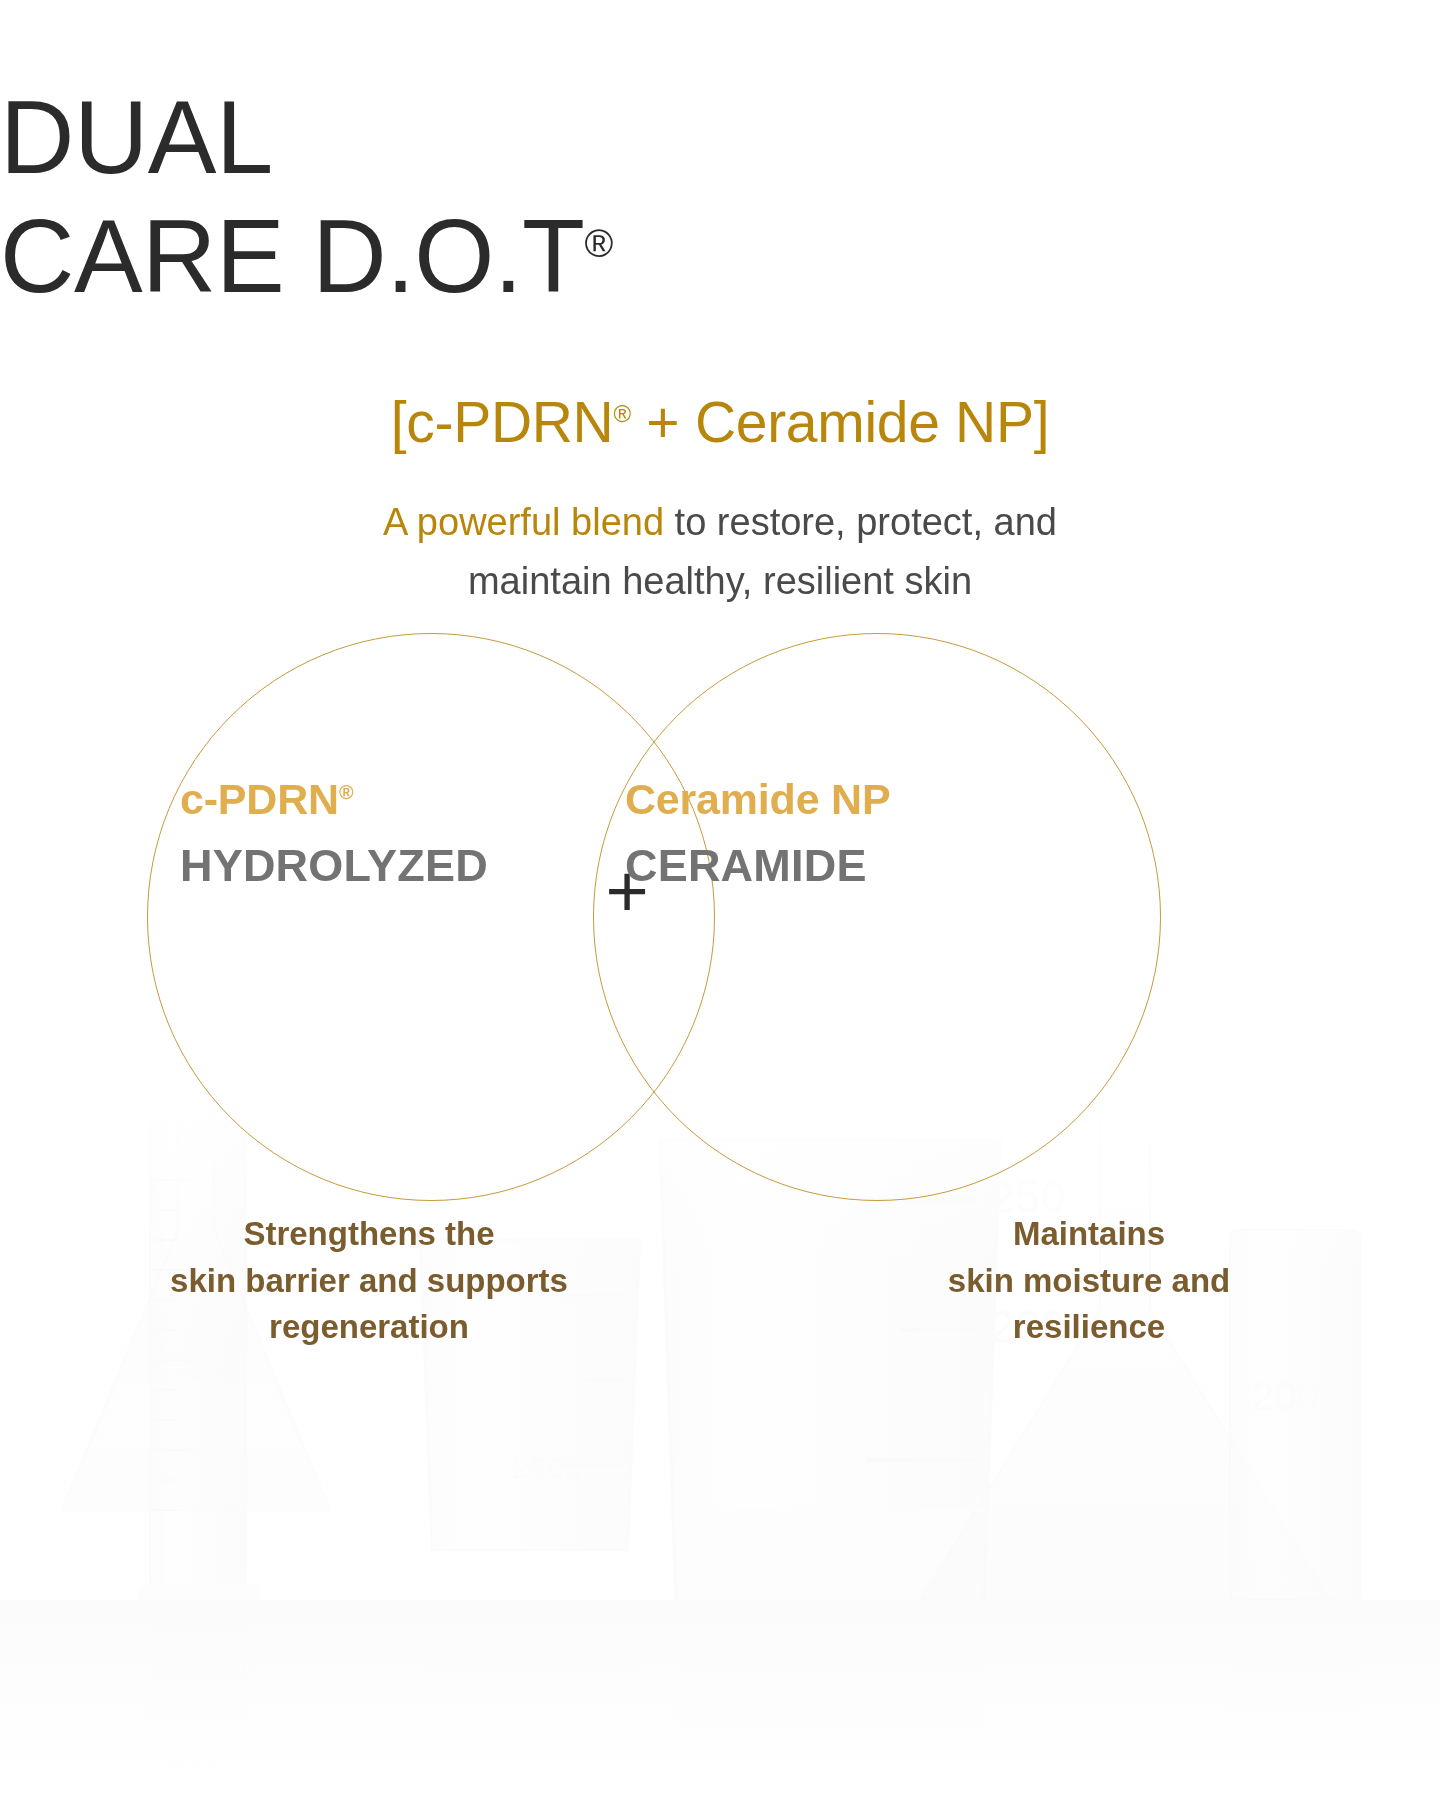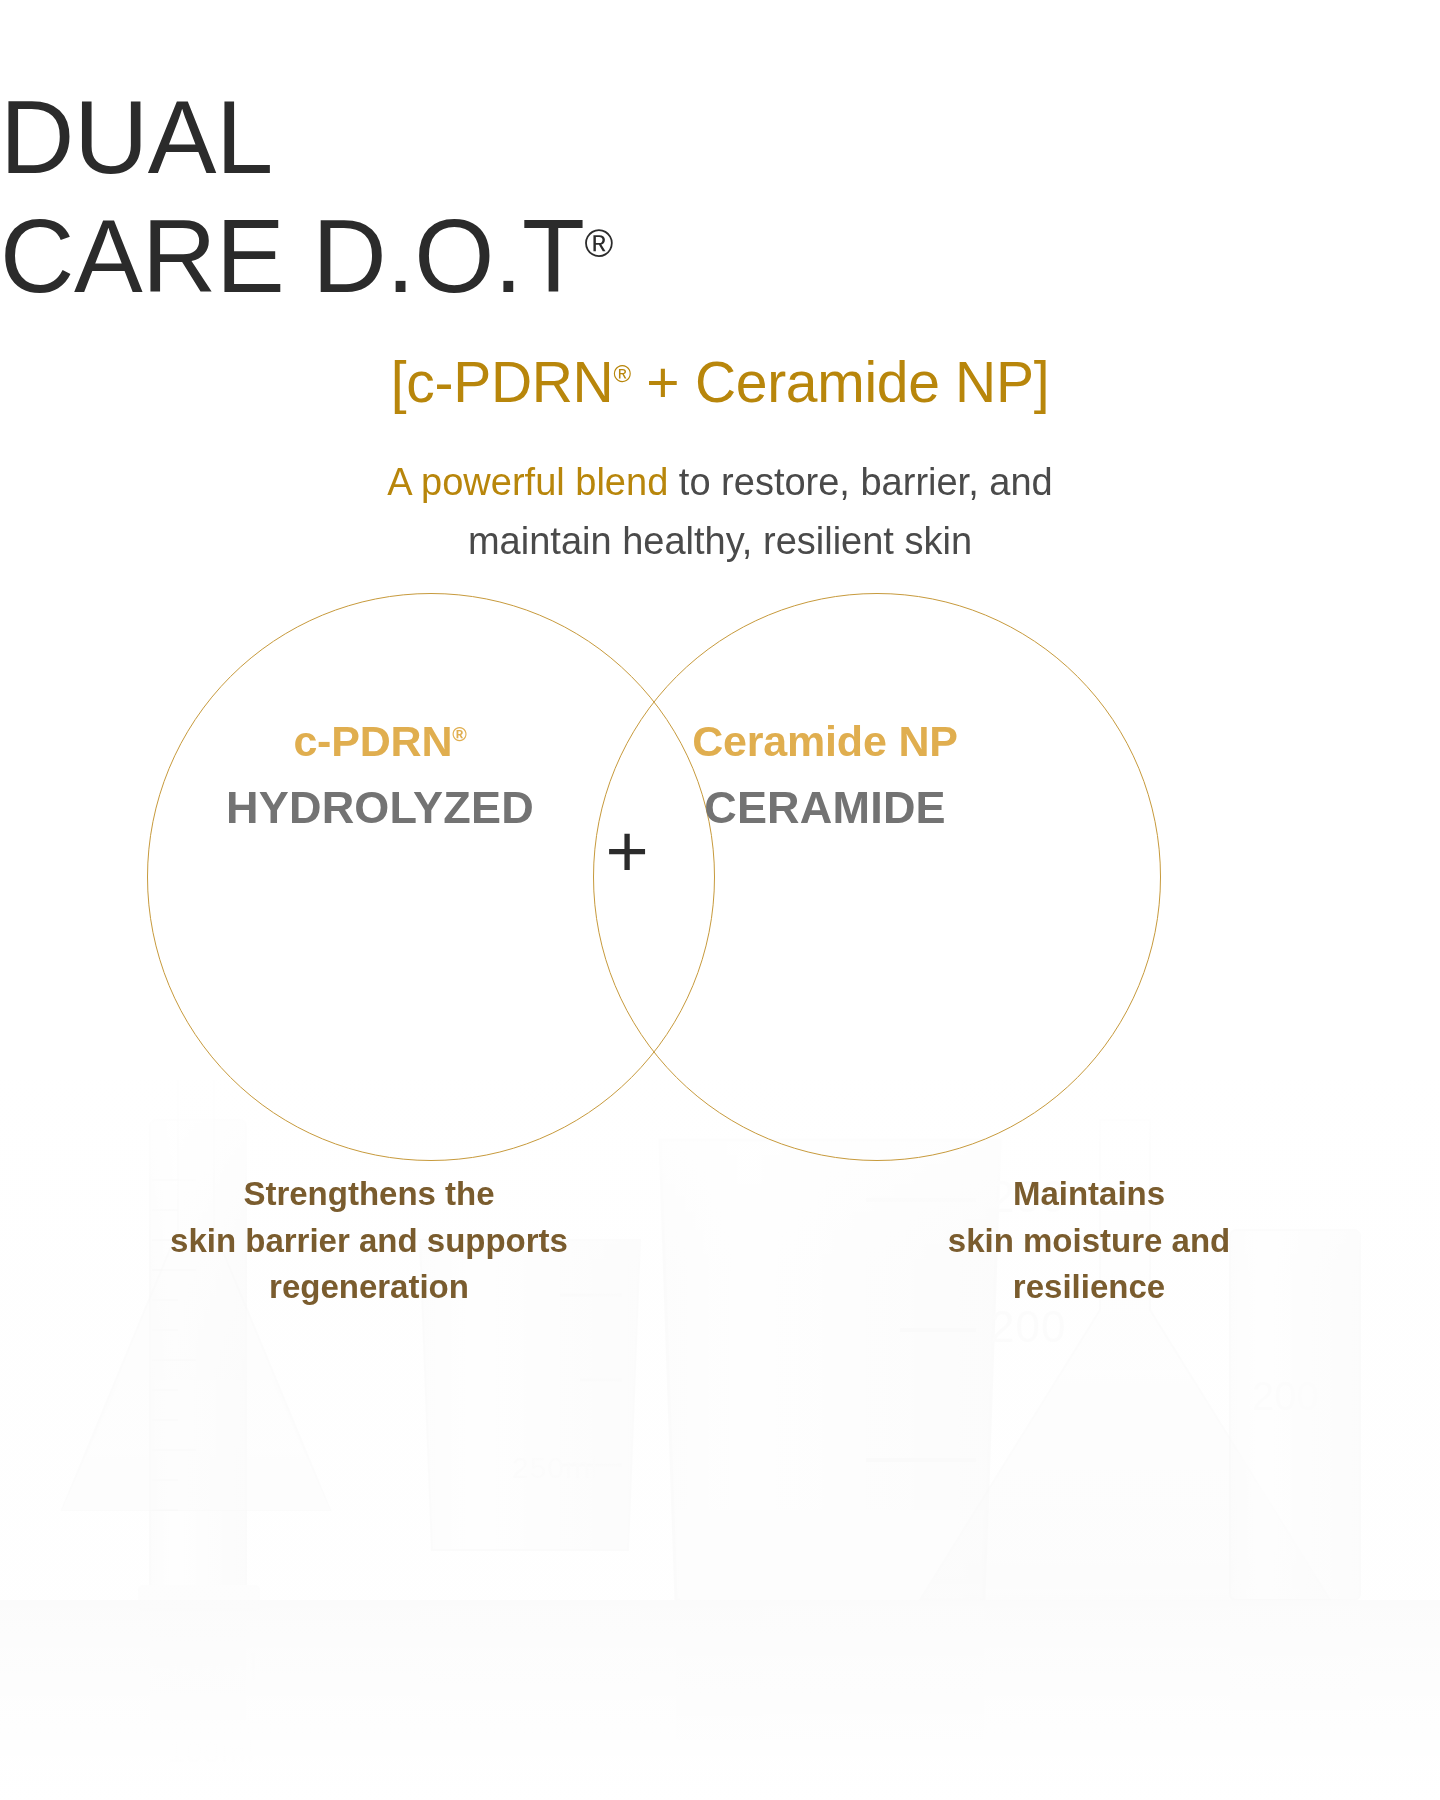--- a/index.html
+++ b/index.html
@@ -54,21 +54,21 @@
     line-height:0;
     letter-spacing:0;
   }
 
   
   .subtitle {
     text-align:center;
     color:#b8860b;
     font-size:57px;
     font-weight:400;
-    margin-top:32px;
+    margin-top:72px;
     letter-spacing:-0.3px;
     white-space:nowrap;
   }
   .subtitle sup { font-size:0.42em; vertical-align:super; line-height:0; }
 
   
   .blurb {
     text-align:center;
     color:#4a4a4a;
     font-size:38px;
@@ -103,23 +103,22 @@
     width:62px;
     text-align:center;
     font-size:74px;
     font-weight:400;
     color:#2b2b2b;
     line-height:1;
   }
 
   .venn-col {
     position:absolute;
-    top:122px;
+    top:140px;
     width:400px;
-    text-align:center;
   }
   .venn-col.left  { left:180px; }
   .venn-col.right { left:625px; }
 
   .venn-sub {
     font-size:43px;
     font-weight:600;
     color:#e0ae4f;
     line-height:1.22;
     letter-spacing:-0.2px;
@@ -251,21 +250,21 @@
 <div id="content">
 
   <h1 class="headline">
     <span class="hl-line">DUAL</span>
     <span class="hl-line"><span>CARE D.O.T</span><sup>®</sup></span>
   </h1>
 
   <div class="subtitle"><span>[</span><span>c-PDRN</span><sup>®</sup><span> + </span><span>Ceramide NP</span><span>]</span></div>
 
   <div class="blurb">
-    <span class="bl-line"><span class="accent">A powerful blend</span><span> to restore, barrier, and</span></span>
+    <span class="bl-line"><span class="accent">A powerful blend</span><span> to restore, protect, and</span></span>
     <span class="bl-line">maintain healthy, resilient skin</span>
   </div>
 
   <div class="venn-wrap">
     <div class="venn-circle left"></div>
     <div class="venn-circle right"></div>
 
     <div class="venn-plus">+</div>
 
     <div class="venn-col left">

